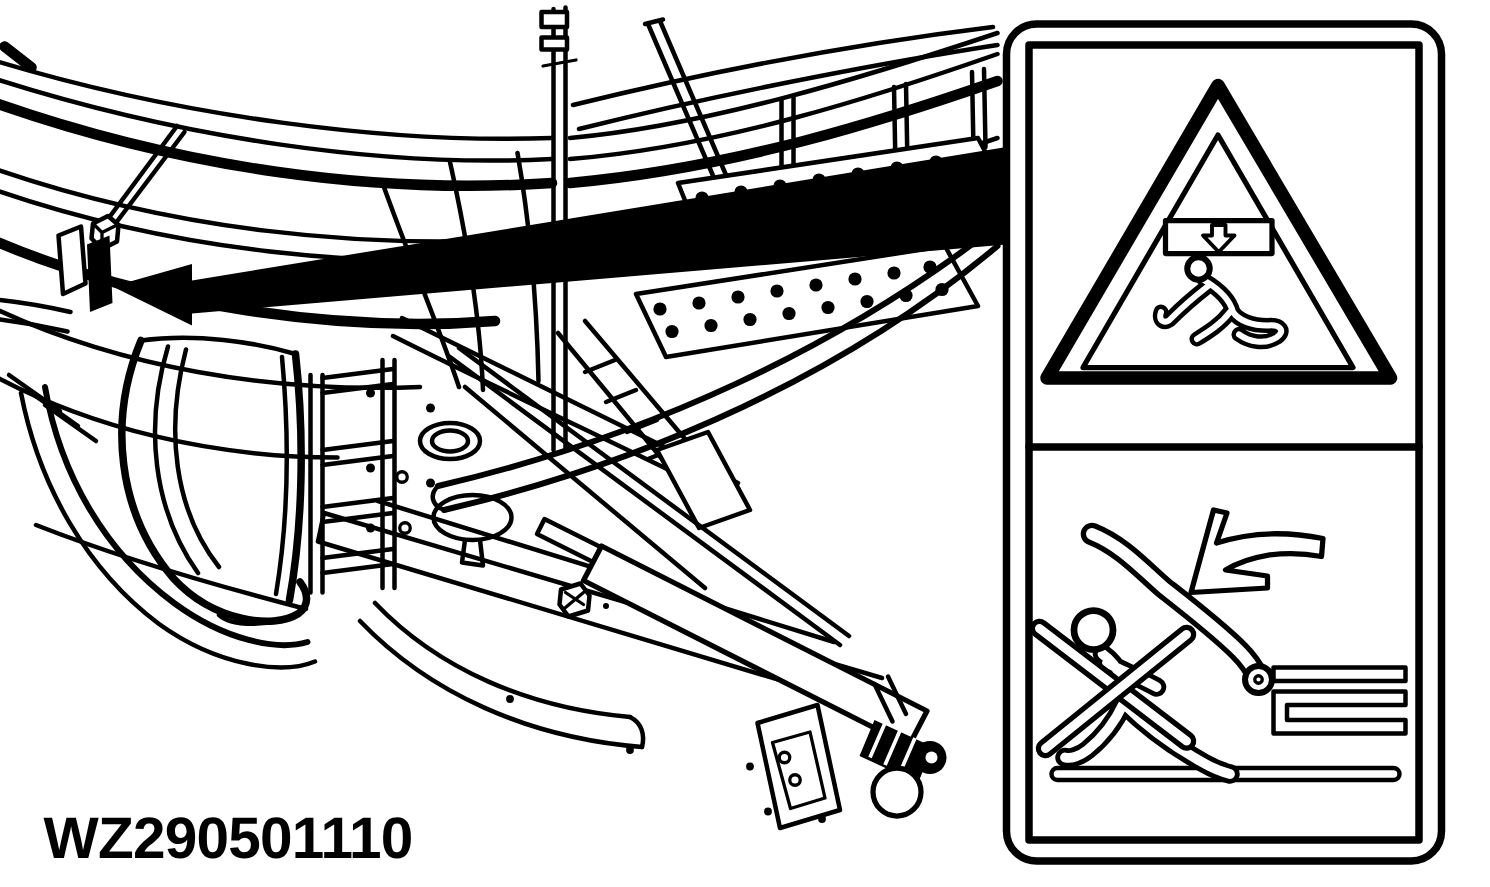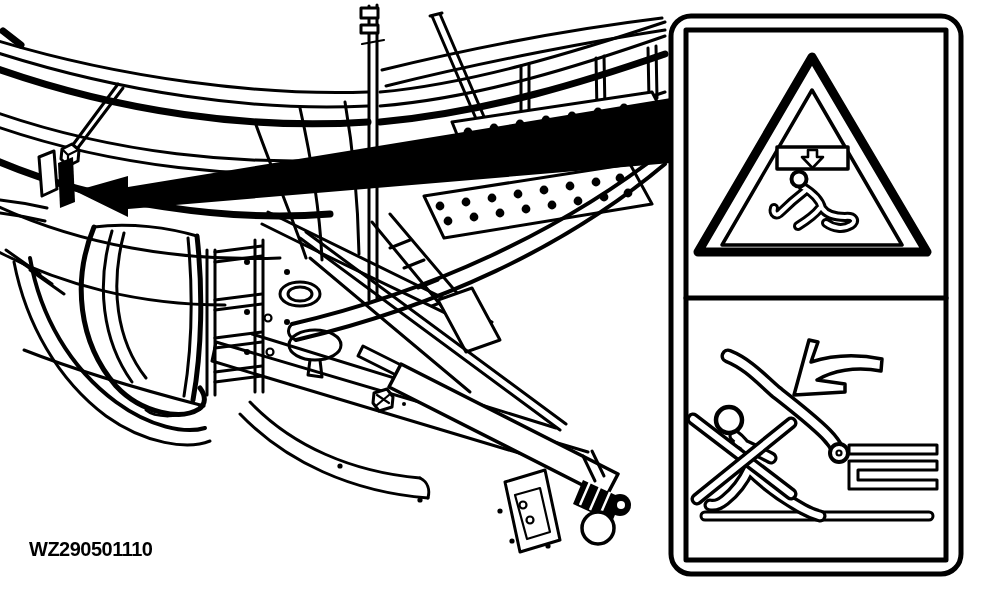--- a/index.html
+++ b/index.html
@@ -7,21 +7,21 @@
          font-family:"Liberation Sans", sans-serif;}
   svg{position:absolute;left:0;top:0;}
   .ln{fill:none;stroke:#000;stroke-width:3;stroke-linecap:round;stroke-linejoin:round;}
   .ln2{fill:none;stroke:#000;stroke-width:2.2;stroke-linecap:round;stroke-linejoin:round;}
   .thick{fill:none;stroke:#000;stroke-width:7;stroke-linecap:round;stroke-linejoin:round;}
   .th5{fill:none;stroke:#000;stroke-width:5;stroke-linecap:round;stroke-linejoin:round;}
   .wfill{fill:#fff;stroke:#000;stroke-width:3;stroke-linejoin:round;}
   .bfill{fill:#000;stroke:none;}
   .tubeB{fill:none;stroke:#000;stroke-linecap:round;stroke-linejoin:round;}
   .tubeW{fill:none;stroke:#fff;stroke-linecap:round;stroke-linejoin:round;}
-  #figcode{position:absolute;left:29px;top:538px;font-weight:bold;font-size:20px;
+  #figcode{position:absolute;left:29px;top:538px;font-weight:bold;font-size:39px;
            letter-spacing:-0.5px;color:#000;}
 </style>
 </head>
 <body>
 
 <div id="stage">
 <svg width="993" height="591" viewBox="0 0 993 591">
 
   <g>
 

